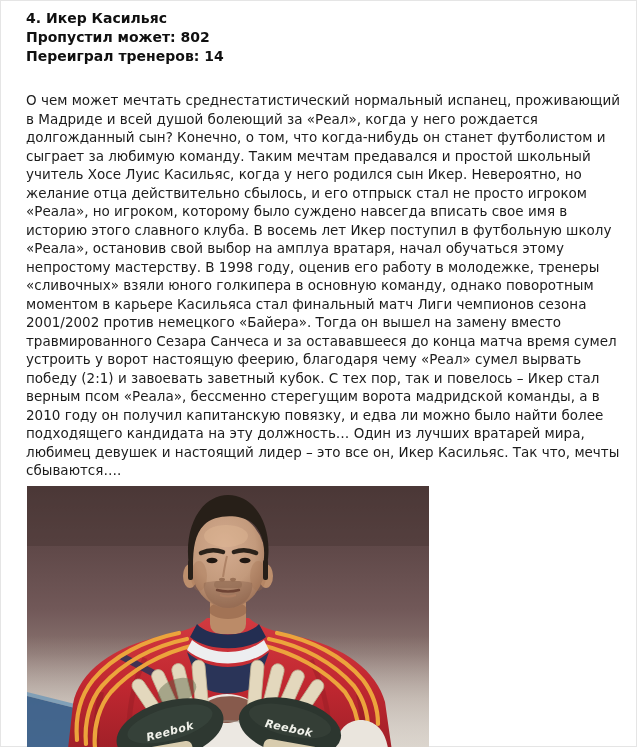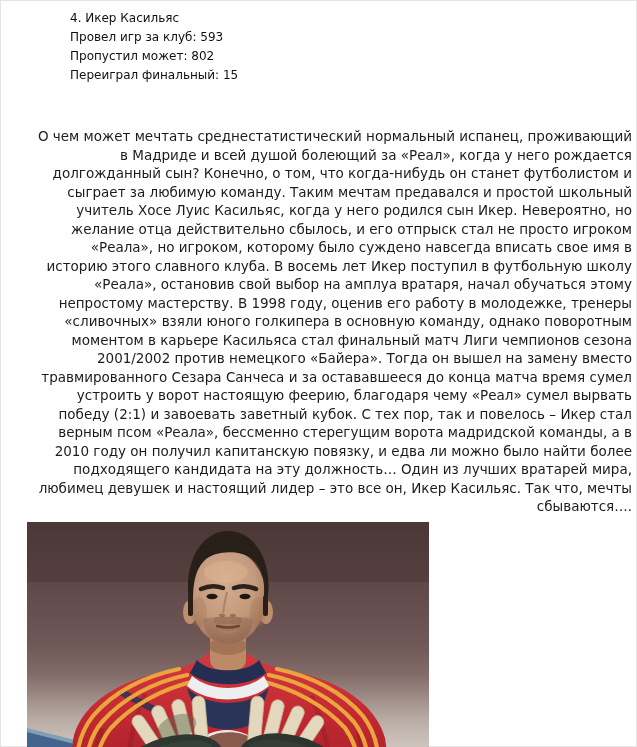--- a/index.html
+++ b/index.html
@@ -8,27 +8,27 @@
     width: 637px; height: 747px; overflow: hidden;
     font-family: "DejaVu Sans", "Liberation Sans", sans-serif;
   }
   .page {
     width: 100%; height: 100%;
     border: 1px solid #e5e5e5;
     padding: 8px 10px 0 25px;
     background: #ffffff;
   }
   .header-line {
-    font-size: 12px; font-weight: normal; line-height: 19px; color: #101010; margin-left: 44px;
+    font-size: 14px; font-weight: bold; line-height: 19px; color: #101010;
   }
   .body-text {
-    margin-top: 42px;
+    margin-top: 25px;
     width: 606px;
     font-size: 13.5px; line-height: 18.5px; color: #1c1c1c;
-    text-align: right;
+    text-align: left;
   }
   .photo {
     margin: 6px 0 0 1px;
     width: 402px; height: 272px;
     display: block;
   }
   .photo svg { display: block; }
   .brand {
     font-family: "DejaVu Sans", sans-serif;
     font-weight: bold; font-style: italic; font-size: 11px;
@@ -36,30 +36,26 @@
   }
 </style>
 </head>
 <body>
 
 <div class="page">
 
   <header>
     <div class="header-line">4. Икер Касильяс</div>
     <div class="header-line">
-      <span>Провел игр за клуб:</span>
-      <span>593</span>
-    </div>
-    <div class="header-line">
       <span>Пропустил может:</span>
       <span>802</span>
     </div>
     <div class="header-line">
-      <span>Переиграл финальный:</span>
-      <span>15</span>
+      <span>Переиграл тренеров:</span>
+      <span>14</span>
     </div>
   </header>
 
   <p class="body-text">О чем может мечтать среднестатистический нормальный испанец, проживающий в Мадриде и всей душой болеющий за «Реал», когда у него рождается долгожданный сын? Конечно, о том, что когда-нибудь он станет футболистом и сыграет за любимую команду. Таким мечтам предавался и простой школьный учитель Хосе Луис Касильяс, когда у него родился сын Икер. Невероятно, но желание отца действительно сбылось, и его отпрыск стал не просто игроком «Реала», но игроком, которому было суждено навсегда вписать свое имя в историю этого славного клуба. В восемь лет Икер поступил в футбольную школу «Реала», остановив свой выбор на амплуа вратаря, начал обучаться этому непростому мастерству. В 1998 году, оценив его работу в молодежке, тренеры «сливочных» взяли юного голкипера в основную команду, однако поворотным моментом в карьере Касильяса стал финальный матч Лиги чемпионов сезона 2001/2002 против немецкого «Байера». Тогда он вышел на замену вместо травмированного Сезара Санчеса и за остававшееся до конца матча время сумел устроить у ворот настоящую феерию, благодаря чему «Реал» сумел вырвать победу (2:1) и завоевать заветный кубок. С тех пор, так и повелось – Икер стал верным псом «Реала», бессменно стерегущим ворота мадридской команды, а в 2010 году он получил капитанскую повязку, и едва ли можно было найти более подходящего кандидата на эту должность… Один из лучших вратарей мира, любимец девушек и настоящий лидер – это все он, Икер Касильяс. Так что, мечты сбываются….</p>
 
   <figure class="photo">
     <svg viewBox="0 0 402 272" width="402" height="272">
       <defs>
         <linearGradient id="bgGrad" x1="0" y1="0" x2="0" y2="1">
           <stop offset="0%" stop-color="#503c3c"></stop>

